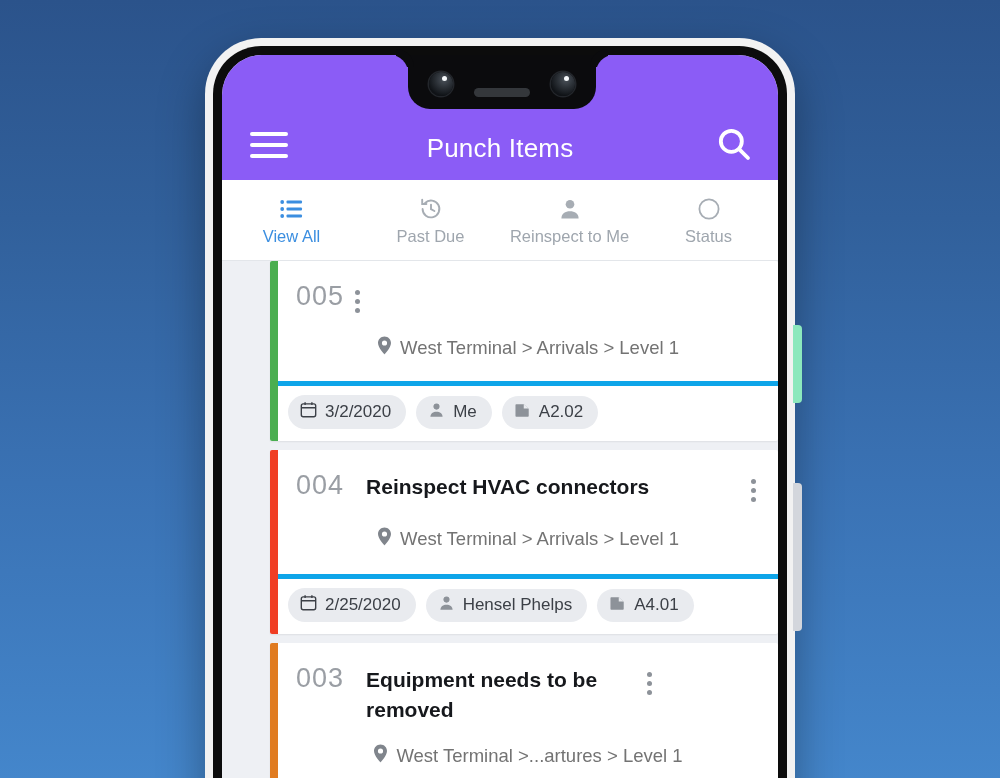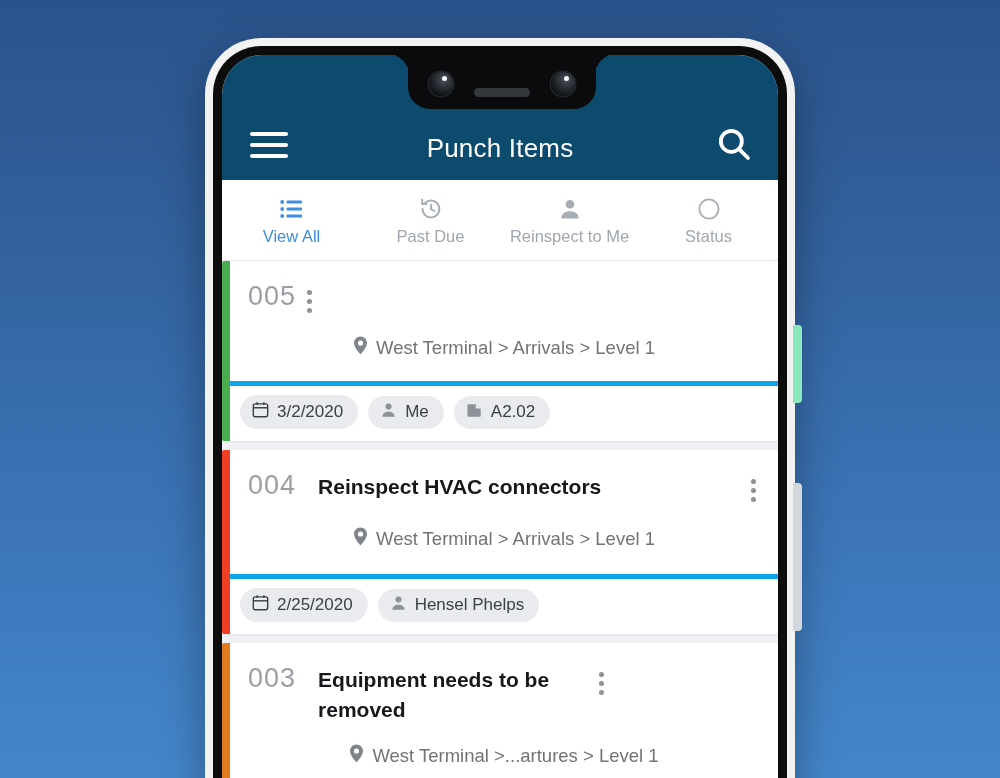--- a/index.html
+++ b/index.html
@@ -117,21 +117,21 @@
     width: 56px;
     height: 9px;
     border-radius: 5px;
     background: #34373b;
   }
 
   
   #app-bar {
     position: relative;
     height: 125px;
-    background: #0c4a6e;
+    background: #8b5cf6;
     display: flex;
     align-items: flex-end;
     padding-bottom: 14px;
     box-sizing: border-box;
     z-index: 5;
   }
   #hamburger-button {
     position: absolute;
     left: 28px;
     bottom: 22px;
@@ -195,20 +195,21 @@
     height: 581px;
     overflow: hidden;
   }
   .punch-card {
     display: flex;
     background: #ffffff;
     margin-bottom: 9px;
     border-radius: 2px;
     box-shadow: 0 1px 2px rgba(0,0,0,0.07);
     overflow: hidden;
+    margin-left: 48px;
   }
   .status-stripe {
     width: 8px;
     flex: 0 0 8px;
   }
   .card-body {
     flex: 1;
     min-width: 0;
     display: flex;
     flex-direction: column;
@@ -454,20 +455,29 @@
             </span>
             <span class="chip">
               <span>
                 <svg width="17" height="16" viewBox="0 0 24 22" fill="#8d9299">
                   <circle cx="12" cy="6.2" r="4.3"></circle>
                   <path d="M3.4 20.5c0-4.7 3.9-7.2 8.6-7.2s8.6 2.5 8.6 7.2z"></path>
                 </svg>
               </span>
               <span>Hensel Phelps</span>
             </span>
+            <span class="chip">
+              <span>
+                <svg width="17" height="16" viewBox="0 0 18 18" fill="#8d9299">
+                  <path d="M2 2.6h8.4l5.6 5v8.2a.9.9 0 0 1-.9.9H2a.9.9 0 0 1-.9-.9V3.5A.9.9 0 0 1 2 2.6z"></path>
+                  <path d="M10.4 2.6v4.6H16" fill="#e9ebef"></path>
+                </svg>
+              </span>
+              <span>A4.01</span>
+            </span>
           </div>
         </div>
       </div>
 
       <div class="punch-card card-h3">
         <div class="status-stripe" style="background:#e07b20"></div>
         <div class="card-body">
           <div class="card-top">
             <div class="punch-number">003</div>
             <div class="punch-title" style="max-width:270px">Equipment needs to be removed</div>

